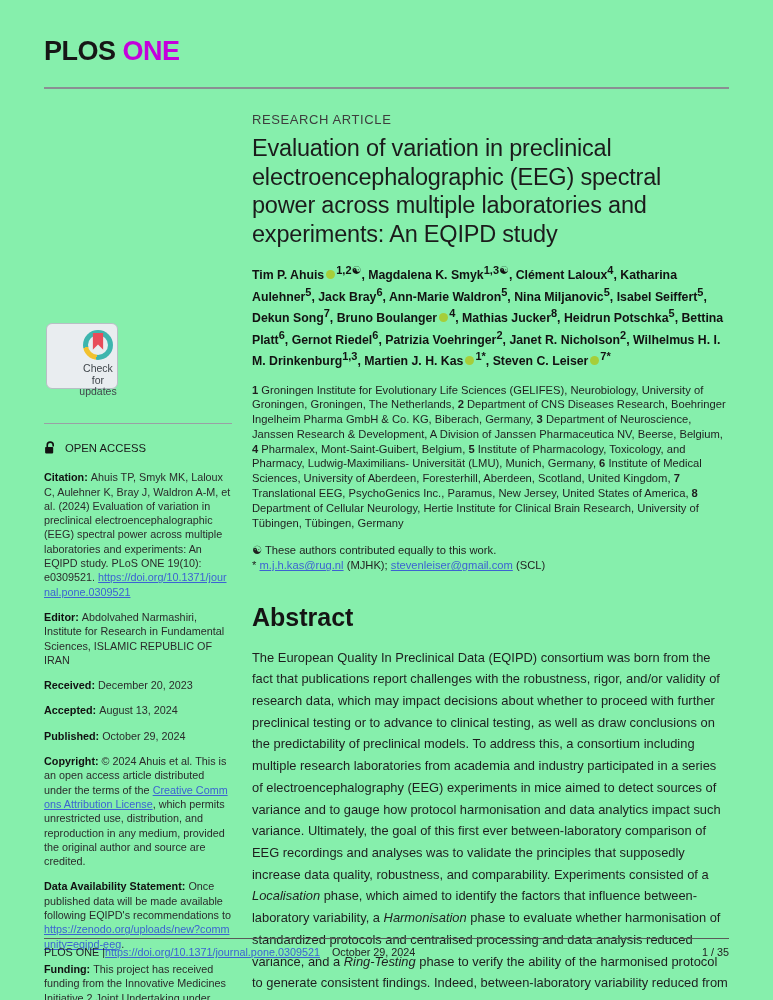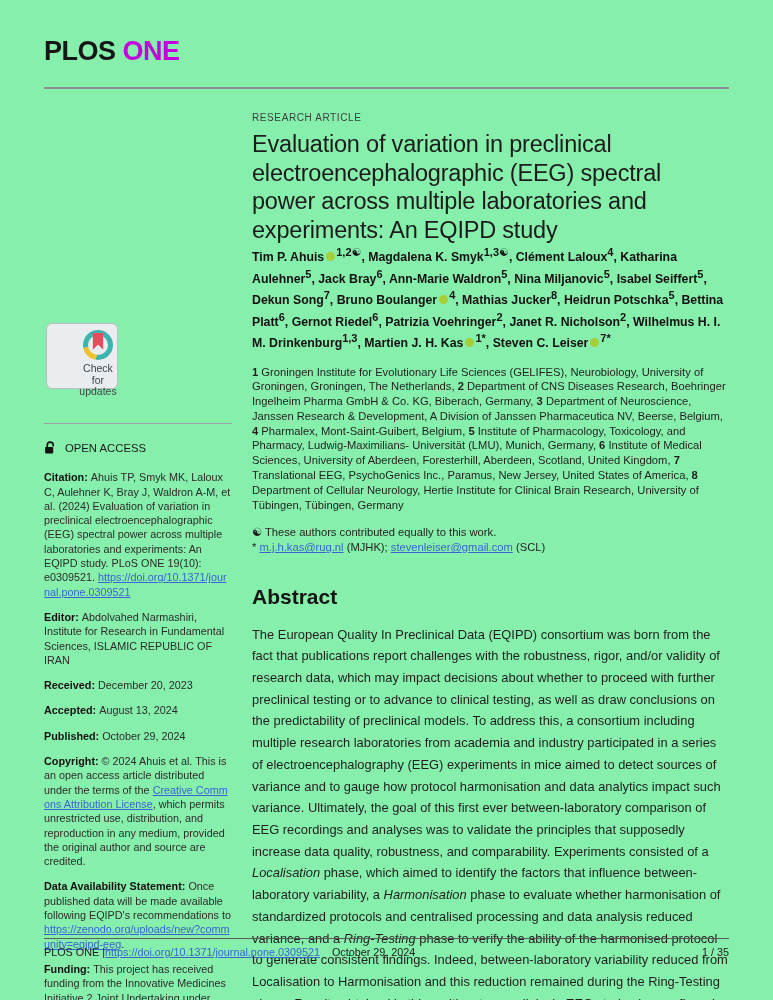--- a/index.html
+++ b/index.html
@@ -28,29 +28,29 @@
     clip-path:polygon(0 0,100% 0,100% 100%,50% 68%,0 100%); }
   .cm-text { font-size:10.5px; line-height:11.5px; color:#3f454a; text-align:center; margin-top:3px; }
   .side-rule { width:188px; height:1px; background:#9aa0a5; margin:34px 0 17px; }
   .oa-row { display:flex; align-items:center; gap:8px; margin-bottom:15px; color:#1a1a1a; font-size:11.3px; }
   .oa-row svg { display:block; }
   .side-block { margin-bottom:11px; }
   .side-block b { color:#111; }
   a.lnk { color:#3C63D2; text-decoration:underline; text-decoration-thickness:1px; cursor:pointer; word-break:break-all; }
   
   .main { position:absolute; left:252px; top:112px; width:478px; }
-  .kicker { font-size:10px; letter-spacing:0.6px; color:#3d3d3d; margin-bottom:7px; }
-  h1.title { font-size:23.5px; font-weight:400; line-height:28.5px; letter-spacing:-0.2px; color:#1b1b1b; }
+  .kicker { font-size:13px; letter-spacing:0.6px; color:#3d3d3d; margin-bottom:7px; }
+  h1.title { font-size:23.5px; font-weight:400; line-height:28.5px; letter-spacing:-0.2px; color:#1b1b1b; margin-bottom:14px; }
   .authors { font-size:12.3px; font-weight:bold; line-height:16.4px; color:#111; margin-bottom:13px; }
   .authors sup { font-size:11px; }
   .orcid { display:inline-block; width:9px; height:9px; border-radius:50%; background:#A6CE39; margin:0 1px 0 2px; position:relative; top:0px; cursor:pointer; }
   .affils { font-size:11.2px; line-height:14.8px; color:#1f1f1f; margin-bottom:13px; }
   .affils b { font-weight:bold; }
   .fnotes { font-size:11.2px; line-height:14.6px; color:#1f1f1f; }
-  h2.abs-head { font-size:21px; font-weight:600; color:#141414; margin:30px 0 15px; }
+  h2.abs-head { font-size:25px; font-weight:600; color:#141414; margin:30px 0 15px; }
   .abs-text { font-size:12.9px; line-height:21.7px; color:#1e1e1e; text-align:left; }
   
   .footer-rule { position:absolute; left:44px; top:938px; width:685px; height:1px; background:#5a5a5a; }
   .footer { position:absolute; left:44px; top:946px; width:685px; font-size:10.8px; color:#222; display:flex; }
   .footer .date { margin-left:12px; }
   .footer .page-num { margin-left:auto; }
 </style>
 </head>
 <body>
 

